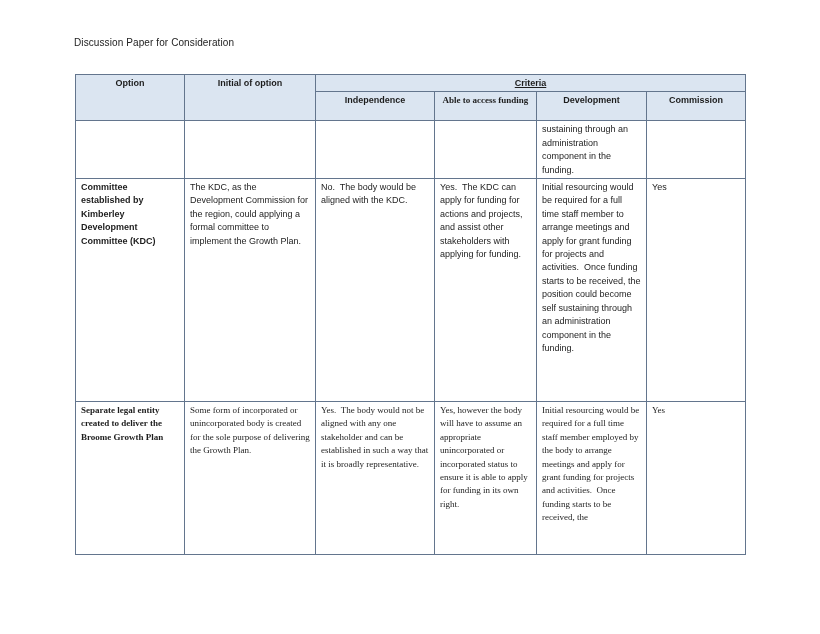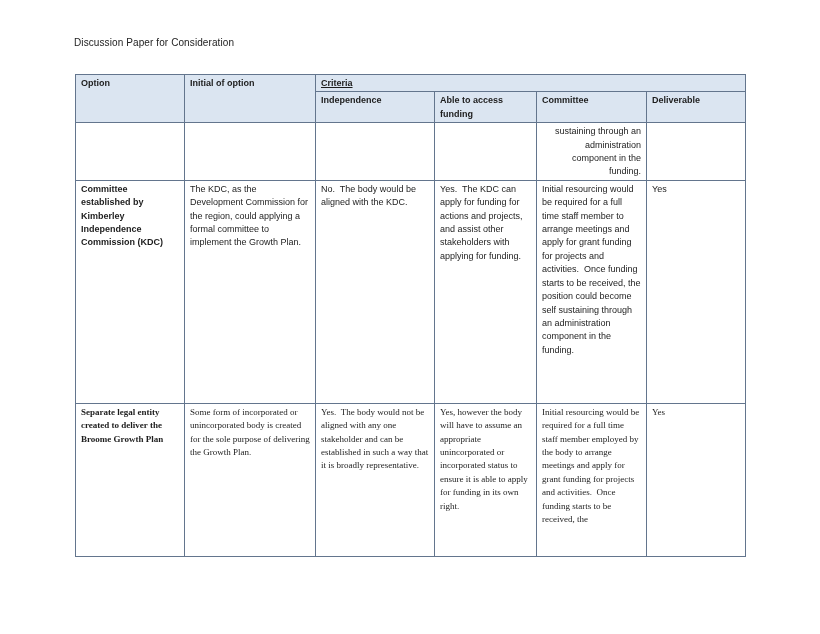--- a/index.html
+++ b/index.html
@@ -38,37 +38,38 @@
     line-height: 13.4px;
     color: #1d1d1d;
     vertical-align: top;
     padding: 2px 5px 1px 5px;
     white-space: pre-wrap;
     overflow: hidden;
   }
   table.doc-table th {
     background: #dbe5f1;
     font-weight: bold;
-    text-align: left;
+    text-align: center;
   }
   th.criteria-cell {
     text-align: center;
     padding: 0 2px;
     line-height: 13px;
     height: 13px;
     text-decoration: underline;
   }
   th.merged-head {
     vertical-align: middle;
   }
   th.funding-head {
     text-align: justify;
+    font-family: Liberation Serif, serif;
   }
   tr.header-row-2 { height: 29px; margin-left: 13px; }
-  tr.row-cont   { height: 56px; text-align: right; }
+  tr.row-cont   { height: 56px; }
   tr.row-kdc    { height: 223px; }
   tr.row-entity { height: 153px; font-family: Liberation Serif, serif; }
   td.cell-option { font-weight: bold; }
 </style>
 </head>
 <body>
 
 <div class="page">
 
   <div class="doc-title">Discussion Paper for Consideration</div>
@@ -86,35 +87,35 @@
     <tbody>
         <tr>
       <th rowspan="2" class="merged-head">Option</th>
       <th rowspan="2" class="merged-head">Initial of option</th>
       <th colspan="4" class="criteria-cell">Criteria</th>
     </tr>
 
     <tr class="header-row-2">
       <th>Independence</th>
       <th class="funding-head">Able to access funding</th>
-      <th>Committee</th>
-      <th>Deliverable</th>
+      <th>Development</th>
+      <th>Commission</th>
     </tr>
 
     <tr class="row-cont">
       <td class="cell-option"></td>
       <td></td>
       <td></td>
       <td></td>
       <td>sustaining through an administration component in the funding.</td>
       <td></td>
     </tr>
 
     <tr class="row-kdc">
-      <td class="cell-option">Committee established by Kimberley Independence Commission (KDC)</td>
+      <td class="cell-option">Committee established by Kimberley Development Committee (KDC)</td>
       <td>The KDC, as the Development Commission for the region, could applying a formal committee to implement the Growth Plan.</td>
       <td>No.  The body would be aligned with the KDC.</td>
       <td>Yes.  The KDC can apply for funding for actions and projects, and assist other stakeholders with applying for funding.</td>
       <td>Initial resourcing would be required for a full time staff member to arrange meetings and apply for grant funding for projects and activities.  Once funding starts to be received, the position could become self sustaining through an administration component in the funding.</td>
       <td>Yes</td>
     </tr>
 
     <tr class="row-entity">
       <td class="cell-option">Separate legal entity created to deliver the Broome Growth Plan</td>
       <td>Some form of incorporated or unincorporated body is created for the sole purpose of delivering the Growth Plan.</td>

